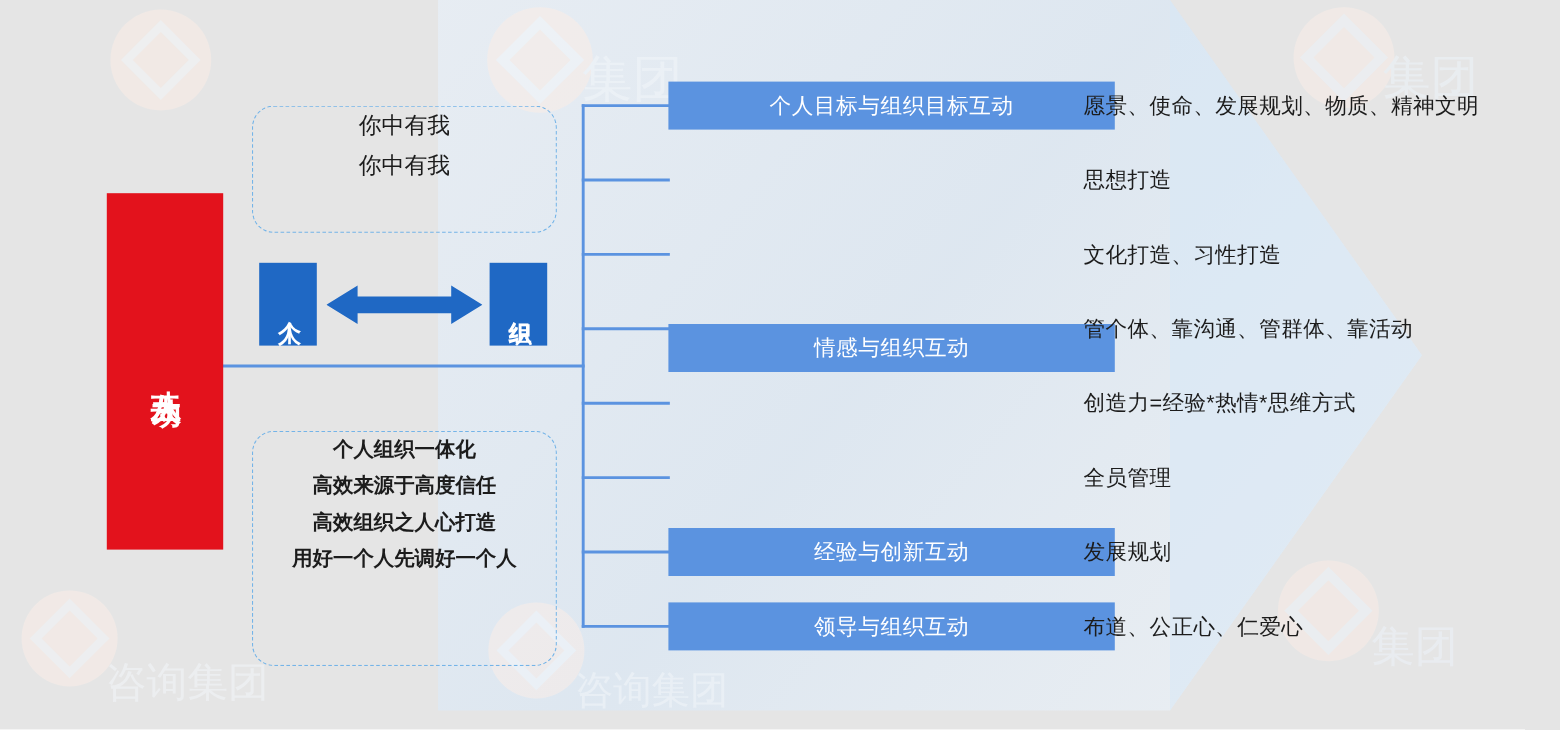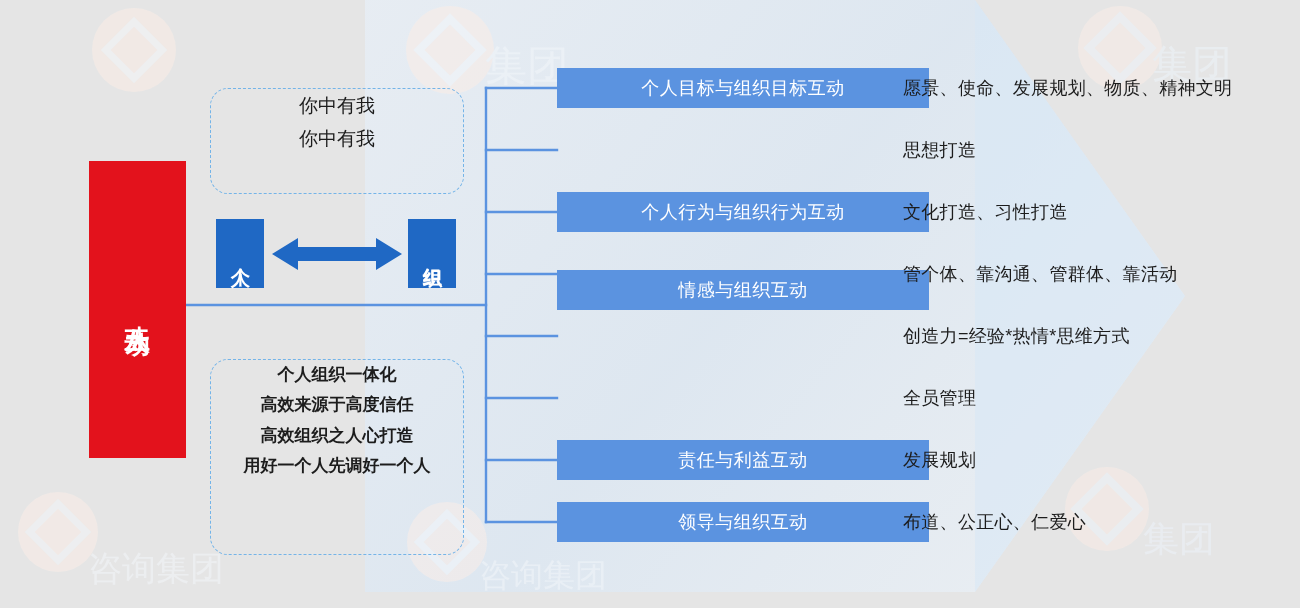--- a/index.html
+++ b/index.html
@@ -171,36 +171,33 @@
     </div>
   </div>
 
   <div class="row-bar" style="top:68px">
       <span>个人目标与组织目标互动</span>
     </div>
   <div class="row-note" style="top:68px">愿景、使命、发展规划、物质、精神文明</div>
 
   <div class="row-note" style="top:130px">思想打造</div>
 
-  <div class="row-bar" style="top:192px">
-      <span>个人行为与组织行为互动</span>
-    </div>
   <div class="row-note" style="top:192px">文化打造、习性打造</div>
 
   <div class="row-bar" style="top:270px">
       <span>情感与组织互动</span>
     </div>
   <div class="row-note" style="top:254px">管个体、靠沟通、管群体、靠活动</div>
 
   <div class="row-note" style="top:316px">创造力=经验*热情*思维方式</div>
 
   <div class="row-note" style="top:378px">全员管理</div>
 
   <div class="row-bar" style="top:440px">
-      <span>责任与利益互动</span>
+      <span>经验与创新互动</span>
     </div>
   <div class="row-note" style="top:440px">发展规划</div>
 
   <div class="row-bar" style="top:502px">
       <span>领导与组织互动</span>
     </div>
   <div class="row-note" style="top:502px">布道、公正心、仁爱心</div>
 
 </div>
 

